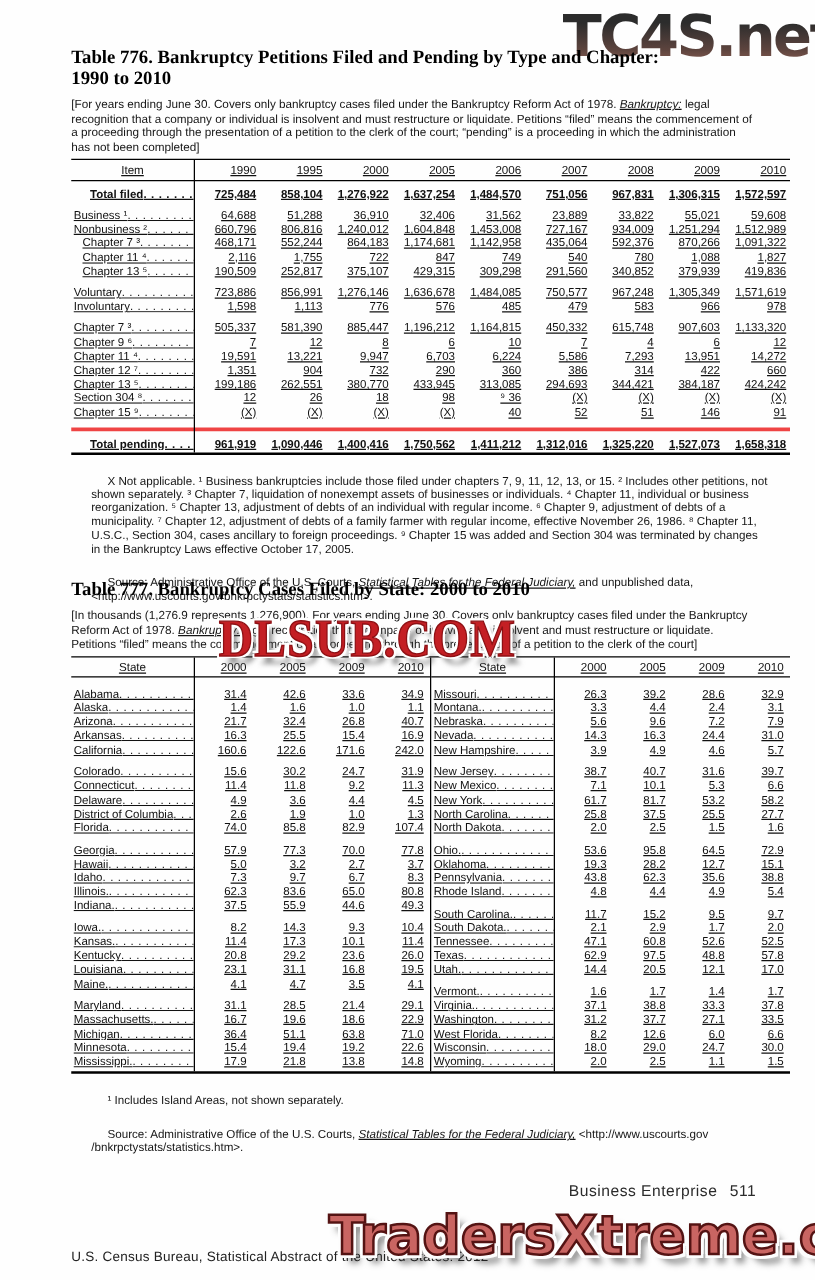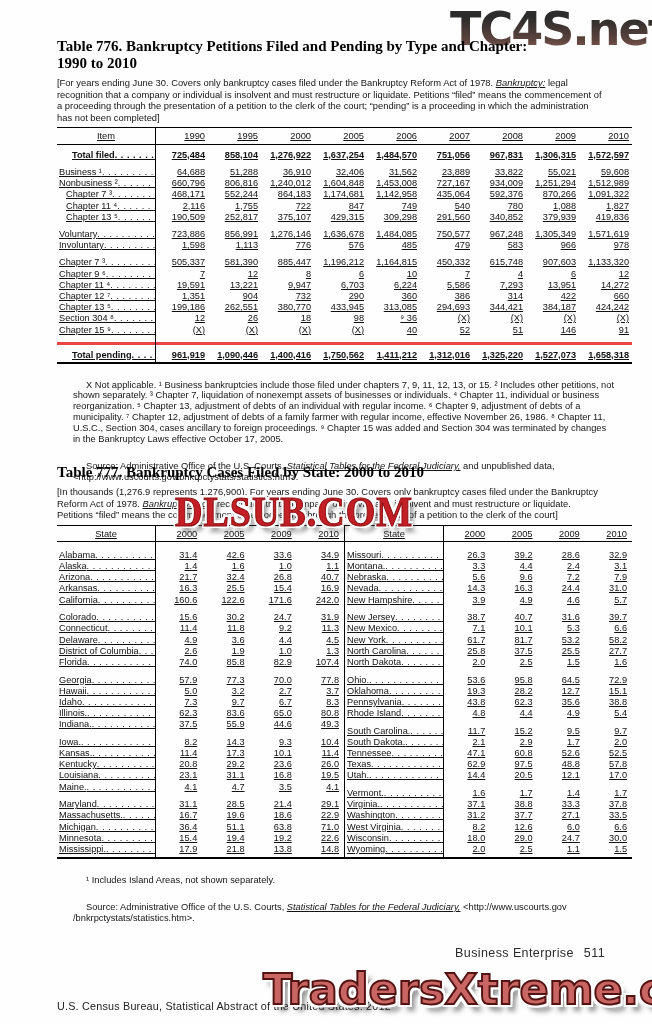--- a/index.html
+++ b/index.html
@@ -860,21 +860,21 @@
                 <span class="txt">Washington</span>
                 <span class="dots"></span>
               </div>
               <div class="num">31.2</div>
               <div class="num">37.7</div>
               <div class="num">27.1</div>
               <div class="num">33.5</div>
             </div>
             <div class="trow">
               <div class="lbl">
-                <span class="txt">West Virginia</span>
+                <span class="txt">West Florida</span>
                 <span class="dots"></span>
               </div>
               <div class="num">8.2</div>
               <div class="num">12.6</div>
               <div class="num">6.0</div>
               <div class="num">6.6</div>
             </div>
             <div class="trow">
               <div class="lbl">
                 <span class="txt">Wisconsin</span>

